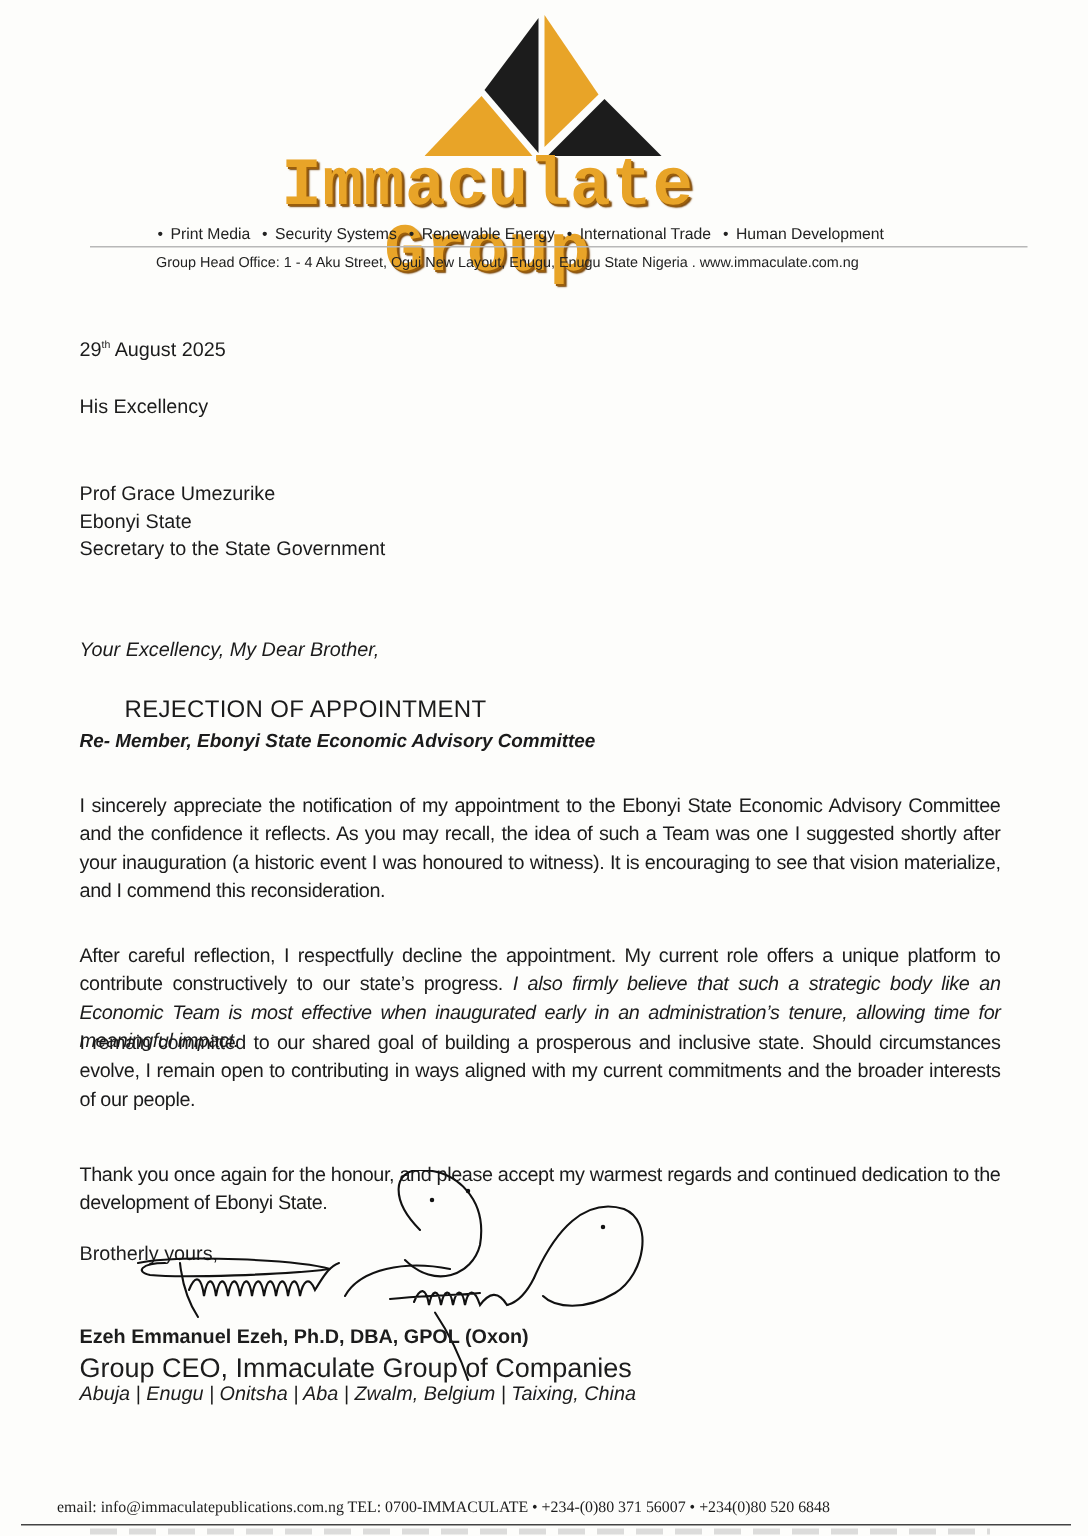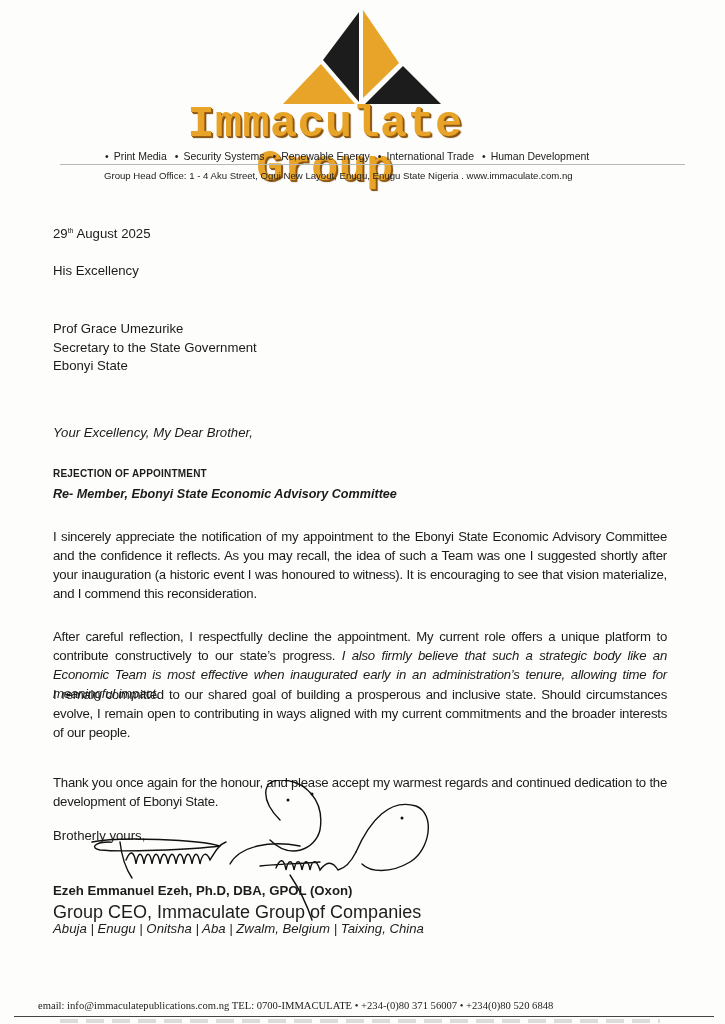--- a/index.html
+++ b/index.html
@@ -32,21 +32,21 @@
       font-size:9.6px; color:#222; white-space:nowrap;
     }
 
     .body-text { position:absolute; left:53px; font-size:13.2px; line-height:18.6px; color:#1b1b1b; }
     .date { top:222px; }
     .date sup { font-size:7px; }
     .addr1 { top:262px; }
     .addr2 { top:320px; }
     .addr2 .through { font-style:italic; }
     .salutation { top:424px; font-style:italic; }
-    .title { top:465px; font-weight:bold; font-size:10px; letter-spacing:0.2px; }
+    .title { top:465px; font-weight:normal; font-size:16px; letter-spacing:0.2px;margin-left:30px; }
     .subtitle { top:485px; font-weight:bold; font-style:italic; font-size:12.6px; }
 
     .para {
       position:absolute; left:53px; width:614px;
       font-size:13.2px; line-height:19px; text-align:justify; color:#1b1b1b;
       font-family:"Liberation Sans", sans-serif;
       letter-spacing:-0.25px;
     }
     .p1 { top:527px; }
     .p2 { top:627px; }
@@ -97,22 +97,22 @@
 <div class="head-office">Group Head Office: 1 - 4 Aku Street, Ogui New Layout, Enugu, Enugu State Nigeria . www.immaculate.com.ng</div>
 
 <div class="body-text date"><span>29</span><sup>th</sup><span> August 2025</span></div>
 
 <div class="body-text addr1">
   <div>His Excellency</div>
 </div>
 
 <div class="body-text addr2">
   <div>Prof Grace Umezurike</div>
+  <div>Ebonyi State</div>
   <div>Secretary to the State Government</div>
-  <div>Ebonyi State</div>
 </div>
 
 <div class="body-text salutation">Your Excellency, My Dear Brother,</div>
 <div class="body-text title">REJECTION OF APPOINTMENT</div>
 <div class="body-text subtitle">Re- Member, Ebonyi State Economic Advisory Committee</div>
 
 <div class="para p1">I sincerely appreciate the notification of my appointment to the Ebonyi State Economic Advisory Committee and the confidence it reflects. As you may recall, the idea of such a Team was one I suggested shortly after your inauguration (a historic event I was honoured to witness). It is encouraging to see that vision materialize, and I commend this reconsideration.</div>
 <div class="para p2"><span>After careful reflection, I respectfully decline the appointment. My current role offers a unique platform to contribute constructively to our state’s progress. </span><em>I also firmly believe that such a strategic body like an Economic Team is most effective when inaugurated early in an administration’s tenure, allowing time for meaningful impact.</em></div>
 <div class="para p3">I remain committed to our shared goal of building a prosperous and inclusive state. Should circumstances evolve, I remain open to contributing in ways aligned with my current commitments and the broader interests of our people.</div>
 <div class="para p4">Thank you once again for the honour, and please accept my warmest regards and continued dedication to the development of Ebonyi State.</div>

